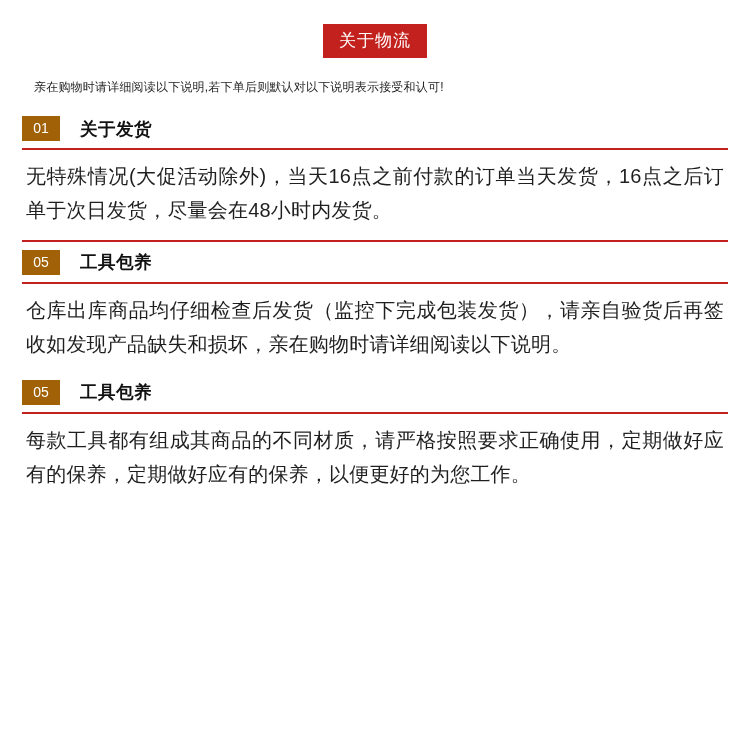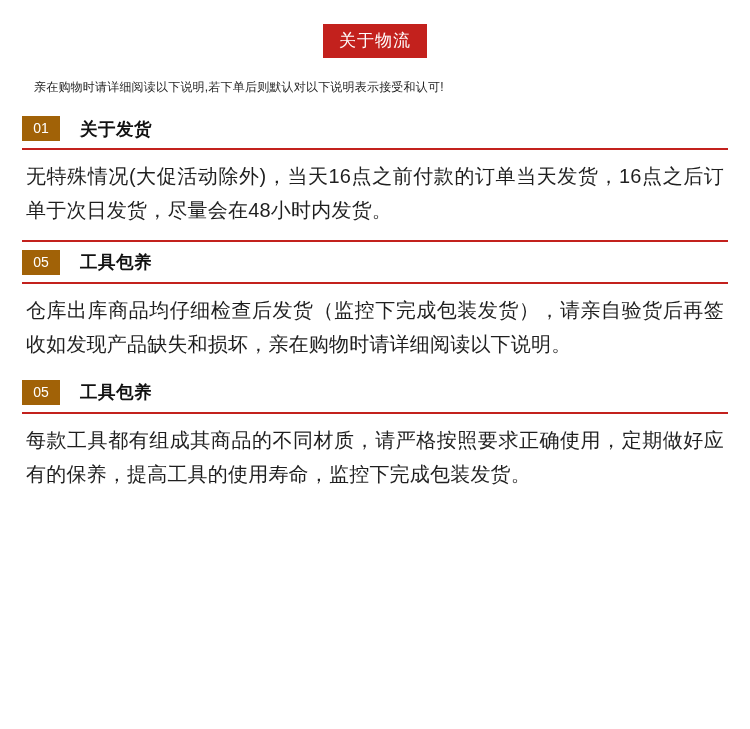--- a/index.html
+++ b/index.html
@@ -127,17 +127,17 @@
       <div class="rule"></div>
       <div class="sec-body">仓库出库商品均仔细检查后发货（监控下完成包装发货），请亲自验货后再签收如发现产品缺失和损坏，亲在购物时请详细阅读以下说明。</div>
     </div>
 
     <div class="section">
       <div class="sec-head">
         <span class="sec-num">05</span>
         <span class="sec-title">工具包养</span>
       </div>
       <div class="rule"></div>
-      <div class="sec-body">每款工具都有组成其商品的不同材质，请严格按照要求正确使用，定期做好应有的保养，提高工具的使用寿命，监控下完成包装发货。</div>
+      <div class="sec-body">每款工具都有组成其商品的不同材质，请严格按照要求正确使用，定期做好应有的保养，定期做好应有的保养，以便更好的为您工作。</div>
     </div>
 
   </div>
 </div>
 
 </body></html>

